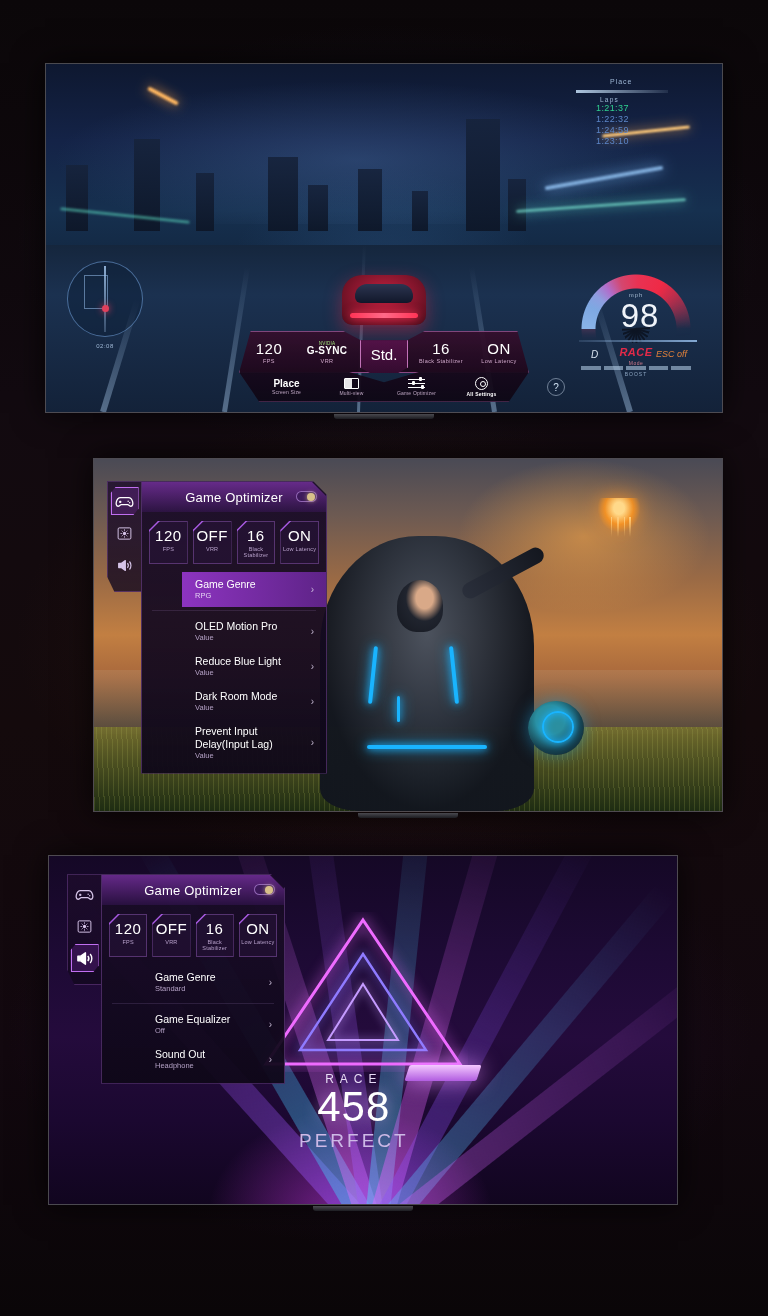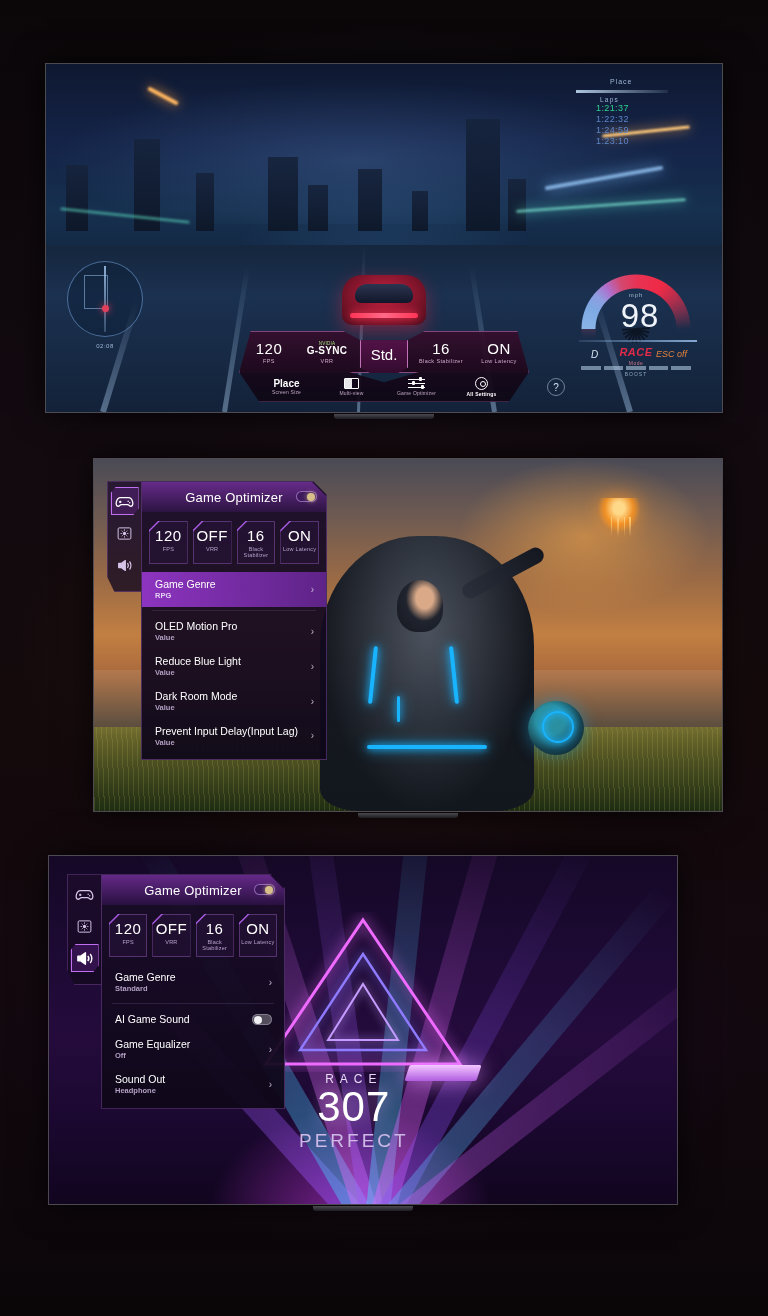--- a/index.html
+++ b/index.html
@@ -218,24 +218,24 @@
   .go-stats { display:flex; gap:5px; padding:9px 7px 8px; }
   .stat { flex:1; position:relative; text-align:center; padding:6px 1px 5px;
     background:rgba(42,20,62,.45); border:1px solid rgba(150,95,190,.45);
     clip-path: polygon(9px 0, 100% 0, 100% 100%, 0 100%, 0 9px); }
   .stat:before { content:""; position:absolute; left:-1px; top:-1px; width:11px; height:11px;
     background:linear-gradient(135deg, #c06ff0, #8a3fd0); clip-path: polygon(0 100%, 100% 0, 0 0); }
   .stat .v { color:#fff; font-size:15px; font-weight:300; line-height:1; letter-spacing:.5px; }
   .stat .k { color:#b9a2cc; font-size:5.5px; margin-top:3px; letter-spacing:.2px; }
   .go-list { padding:0 0 6px; }
   .go-row { position:relative; display:flex; align-items:center; justify-content:space-between;
-    padding:6px 12px 6px 13px; }
+    padding:6px 12px 6px 13px;margin-left:40px; }
   .go-row.sel { background:linear-gradient(90deg, rgba(150,55,205,.92), rgba(110,40,160,.80)); }
   .go-row .tx .t { color:#fff; font-size:10.5px; line-height:1.25; }
-  .go-row .tx .s { color:#b3a0c4; font-size:7.5px; line-height:1.3;font-weight:bold; }
+  .go-row .tx .s { color:#b3a0c4; font-size:7.5px; line-height:1.3; }
   .go-row.sel .tx .s { color:#e3d2f2; }
   .chev { color:#d8cbe6; font-size:10px; opacity:.85; }
   .sep { height:1px; margin:3px 10px; background:rgba(160,130,195,.18); }
   .swt { width:20px; height:11px; border-radius:6px; background:rgba(85,80,95,.95);
     border:1px solid rgba(175,170,190,.55); position:relative; }
   .swt i { position:absolute; left:1px; top:1px; width:8px; height:8px; border-radius:50%; background:#f0f0f4; }
   .swt.on { background:rgba(70,28,105,.95); border-color:rgba(205,155,245,.7); }
   .swt.on i { left:auto; right:1px; background:#d9c08a; box-shadow:0 0 5px rgba(220,195,140,.8); }
 
   
@@ -524,21 +524,21 @@
     <svg style="position:absolute; left:50%; top:16%; transform:translateX(-50%);" width="210" height="160" viewBox="0 0 210 160">
       <polygon points="105,8 202,152 8,152" fill="none" stroke="#ef6bff" stroke-width="3" style="filter: drop-shadow(0 0 7px #ef6bff)"></polygon>
       <polygon points="105,42 168,138 42,138" fill="none" stroke="#8f7bff" stroke-width="2.4" style="filter: drop-shadow(0 0 6px #8f7bff)"></polygon>
       <polygon points="105,72 140,128 70,128" fill="none" stroke="#c59bff" stroke-width="2" style="filter: drop-shadow(0 0 5px #c59bff)"></polygon>
     </svg>
 
     <div class="p3-pad"></div>
 
     <div class="p3-combo">
       <div class="c1">RACE</div>
-      <div class="c2">307</div>
+      <div class="c2">458</div>
       <div class="c3">PERFECT</div>
     </div>
   </div>
 
   <div class="go" style="left:18px; top:18px;">
     <div class="go-rail">
       <div class="rail-btn">
         <svg class="ic" width="19" height="13" viewBox="0 0 24 16" fill="none" stroke="currentColor" stroke-width="1.6">
           <path d="M7 3h10c2.6 0 4.6 2.4 5.3 5.4.6 2.6.1 5.6-2.2 5.6-1.8 0-2.4-2-4.1-2H8c-1.7 0-2.3 2-4.1 2-2.3 0-2.8-3-2.2-5.6C2.4 5.4 4.4 3 7 3z"></path>
           <path d="M6.6 7v3M5.1 8.5h3"></path>
@@ -590,28 +590,20 @@
         <div class="go-row">
           <div class="tx">
             <div class="t">Game Genre</div>
             <div class="s">Standard</div>
           </div>
           <div class="chev">›</div>
         </div>
         <div class="sep"></div>
         <div class="go-row">
           <div class="tx">
-            <div class="t">AI Game Sound</div>
-          </div>
-          <div class="swt">
-              <i></i>
-            </div>
-        </div>
-        <div class="go-row">
-          <div class="tx">
             <div class="t">Game Equalizer</div>
             <div class="s">Off</div>
           </div>
           <div class="chev">›</div>
         </div>
         <div class="go-row">
           <div class="tx">
             <div class="t">Sound Out</div>
             <div class="s">Headphone</div>
           </div>

